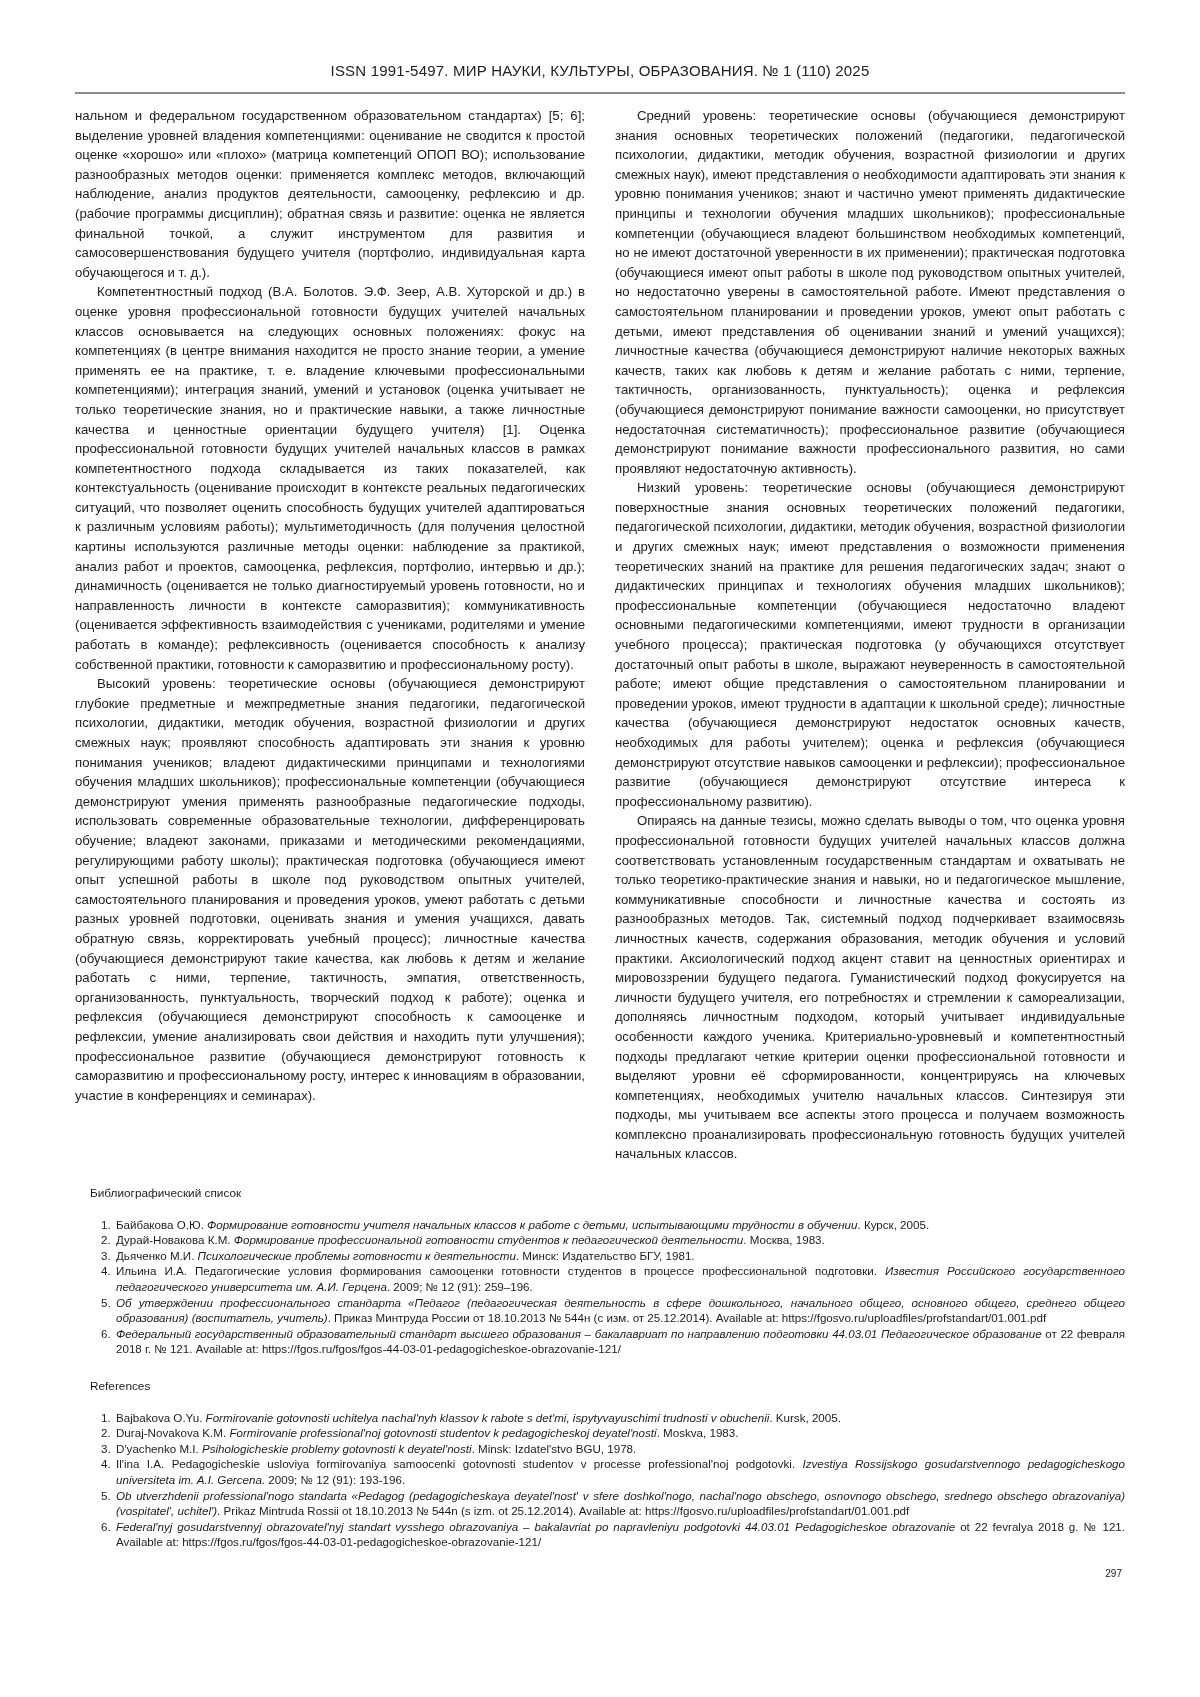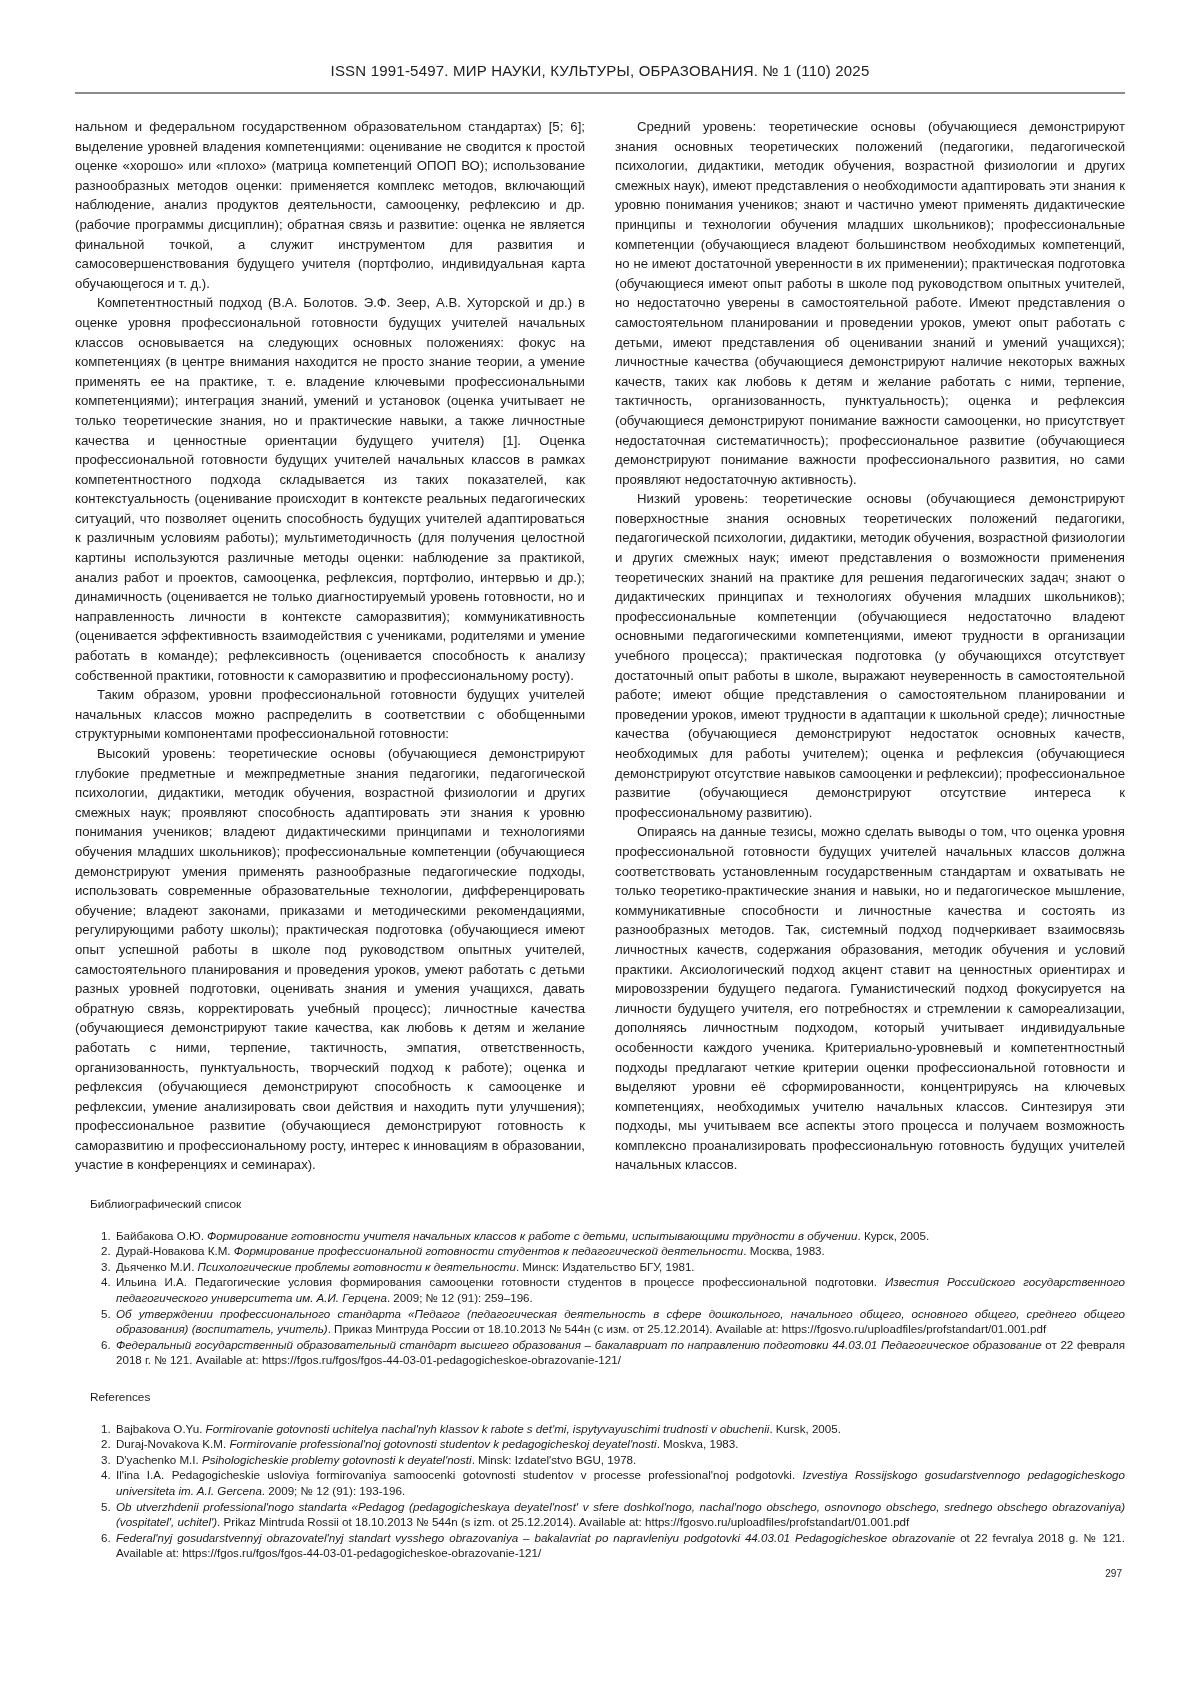--- a/index.html
+++ b/index.html
@@ -17,21 +17,21 @@
     text-align:center;
     font-size:15px;
     letter-spacing:0.2px;
     color:#222;
     padding-bottom:13px;
     border-bottom:2px solid #8b8b8b;
   }
   .columns{
     display:flex;
     gap:30px;
-    margin-top:23px;
+    margin-top:12px;
     font-size:13.2px;
     line-height:19.6px;
     text-align:justify;
   }
   .col{width:510px;}
   .para{margin:0;}
   .para.indent{text-indent:22px;}
   .refsec{
     margin-left:15px;
     margin-top:22px;
@@ -68,21 +68,20 @@
 <body>
 
 <div class="page">
 
   <div class="header">ISSN 1991-5497. МИР НАУКИ, КУЛЬТУРЫ, ОБРАЗОВАНИЯ.  № 1 (110) 2025</div>
 
   <div class="columns">
     <div class="col">
         <p class="para">нальном и федеральном государственном образовательном стандартах) [5; 6]; выделение уровней владения компетенциями: оценивание не сводится к простой оценке «хорошо» или «плохо» (матрица компетенций ОПОП ВО); использование разнообразных методов оценки: применяется комплекс методов, включающий наблюдение, анализ продуктов деятельности, самооценку, рефлексию и др. (рабочие программы дисциплин); обратная связь и развитие: оценка не является финальной точкой, а служит инструментом для развития и самосовершенствования будущего учителя (портфолио, индивидуальная карта обучающегося и т. д.).</p>
         <p class="para indent">Компетентностный подход (В.А. Болотов. Э.Ф. Зеер, А.В. Хуторской и др.) в оценке уровня профессиональной готовности будущих учителей начальных классов основывается на следующих основных положениях: фокус на компетенциях (в центре внимания находится не просто знание теории, а умение применять ее на практике, т. е. владение ключевыми профессиональными компетенциями); интеграция знаний, умений и установок (оценка учитывает не только теоретические знания, но и практические навыки, а также личностные качества и ценностные ориентации будущего учителя) [1]. Оценка профессиональной готовности будущих учителей начальных классов в рамках компетентностного подхода складывается из таких показателей, как контекстуальность (оценивание происходит в контексте реальных педагогических ситуаций, что позволяет оценить способность будущих учителей адаптироваться к различным условиям работы); мультиметодичность (для получения целостной картины используются различные методы оценки: наблюдение за практикой, анализ работ и проектов, самооценка, рефлексия, портфолио, интервью и др.); динамичность (оценивается не только диагностируемый уровень готовности, но и направленность личности в контексте саморазвития); коммуникативность (оценивается эффективность взаимодействия с учениками, родителями и умение работать в команде); рефлексивность (оценивается способность к анализу собственной практики, готовности к саморазвитию и профессиональному росту).</p>
-        <p class="para indent">Таким образом, уровни профессиональной готовности будущих учителей начальных классов можно распределить в соответствии с обобщенными структурными компонентами профессиональной готовности:</p>
         <p class="para indent">Высокий уровень: теоретические основы (обучающиеся демонстрируют глубокие предметные и межпредметные знания педагогики, педагогической психологии, дидактики, методик обучения, возрастной физиологии и других смежных наук; проявляют способность адаптировать эти знания к уровню понимания учеников; владеют дидактическими принципами и технологиями обучения младших школьников); профессиональные компетенции (обучающиеся демонстрируют умения применять разнообразные педагогические подходы, использовать современные образовательные технологии, дифференцировать обучение; владеют законами, приказами и методическими рекомендациями, регулирующими работу школы); практическая подготовка (обучающиеся имеют опыт успешной работы в школе под руководством опытных учителей, самостоятельного планирования и проведения уроков, умеют работать с детьми разных уровней подготовки, оценивать знания и умения учащихся, давать обратную связь, корректировать учебный процесс); личностные качества (обучающиеся демонстрируют такие качества, как любовь к детям и желание работать с ними, терпение, тактичность, эмпатия, ответственность, организованность, пунктуальность, творческий подход к работе); оценка и рефлексия (обучающиеся демонстрируют способность к самооценке и рефлексии, умение анализировать свои действия и находить пути улучшения); профессиональное развитие (обучающиеся демонстрируют готовность к саморазвитию и профессиональному росту, интерес к инновациям в образовании, участие в конференциях и семинарах).</p>
       </div>
     <div class="col">
         <p class="para indent">Средний уровень: теоретические основы (обучающиеся демонстрируют знания основных теоретических положений (педагогики, педагогической психологии, дидактики, методик обучения, возрастной физиологии и других смежных наук), имеют представления о необходимости адаптировать эти знания к уровню понимания учеников; знают и частично умеют применять дидактические принципы и технологии обучения младших школьников); профессиональные компетенции (обучающиеся владеют большинством необходимых компетенций, но не имеют достаточной уверенности в их применении); практическая подготовка (обучающиеся имеют опыт работы в школе под руководством опытных учителей, но недостаточно уверены в самостоятельной работе. Имеют представления о самостоятельном планировании и проведении уроков, умеют опыт работать с детьми, имеют представления об оценивании знаний и умений учащихся); личностные качества (обучающиеся демонстрируют наличие некоторых важных качеств, таких как любовь к детям и желание работать с ними, терпение, тактичность, организованность, пунктуальность); оценка и рефлексия (обучающиеся демонстрируют понимание важности самооценки, но присутствует недостаточная систематичность); профессиональное развитие (обучающиеся демонстрируют понимание важности профессионального развития, но сами проявляют недостаточную активность).</p>
         <p class="para indent">Низкий уровень: теоретические основы (обучающиеся демонстрируют поверхностные знания основных теоретических положений педагогики, педагогической психологии, дидактики, методик обучения, возрастной физиологии и других смежных наук; имеют представления о возможности применения теоретических знаний на практике для решения педагогических задач; знают о дидактических принципах и технологиях обучения младших школьников); профессиональные компетенции (обучающиеся недостаточно владеют основными педагогическими компетенциями, имеют трудности в организации учебного процесса); практическая подготовка (у обучающихся отсутствует достаточный опыт работы в школе, выражают неуверенность в самостоятельной работе; имеют общие представления о самостоятельном планировании и проведении уроков, имеют трудности в адаптации к школьной среде); личностные качества (обучающиеся демонстрируют недостаток основных качеств, необходимых для работы учителем); оценка и рефлексия (обучающиеся демонстрируют отсутствие навыков самооценки и рефлексии); профессиональное развитие (обучающиеся демонстрируют отсутствие интереса к профессиональному развитию).</p>
         <p class="para indent">Опираясь на данные тезисы, можно сделать выводы о том, что оценка уровня профессиональной готовности будущих учителей начальных классов должна соответствовать установленным государственным стандартам и охватывать не только теоретико-практические знания и навыки, но и педагогическое мышление, коммуникативные способности и личностные качества и состоять из разнообразных методов. Так, системный подход подчеркивает взаимосвязь личностных качеств, содержания образования, методик обучения и условий практики. Аксиологический подход акцент ставит на ценностных ориентирах и мировоззрении будущего педагога. Гуманистический подход фокусируется на личности будущего учителя, его потребностях и стремлении к самореализации, дополняясь личностным подходом, который учитывает индивидуальные особенности каждого ученика. Критериально-уровневый и компетентностный подходы предлагают четкие критерии оценки профессиональной готовности и выделяют уровни её сформированности, концентрируясь на ключевых компетенциях, необходимых учителю начальных классов. Синтезируя эти подходы, мы учитываем все аспекты этого процесса и получаем возможность комплексно проанализировать профессиональную готовность будущих учителей начальных классов.</p>
       </div>
   </div>
 
   <div class="refsec">

